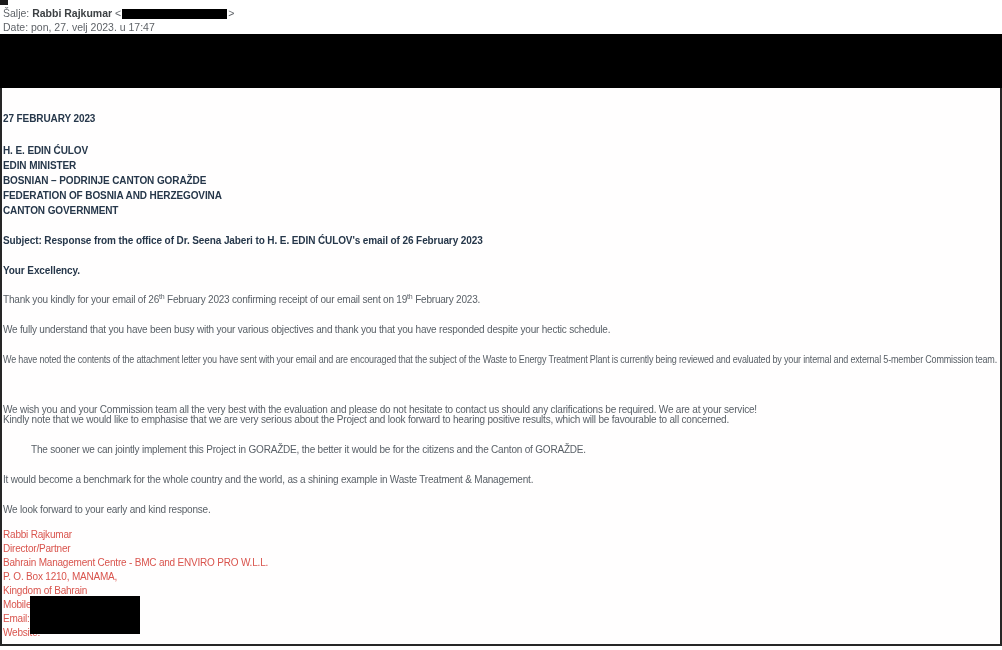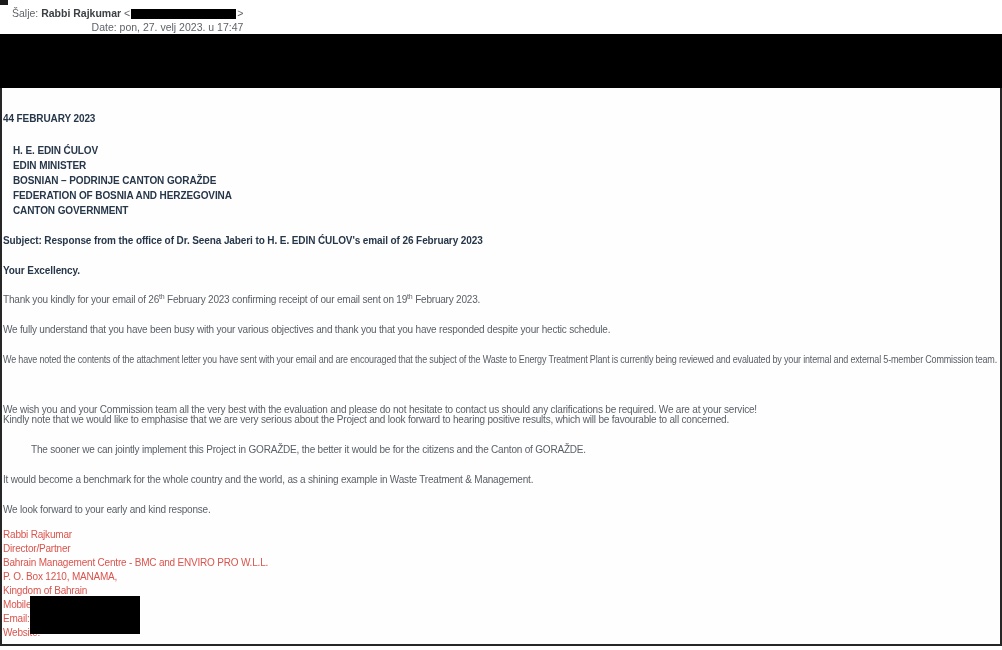--- a/index.html
+++ b/index.html
@@ -1,36 +1,36 @@
 <!DOCTYPE html>
 <html><head>
 <meta charset="utf-8">
 <style>
   html,body{margin:0;padding:0;}
   body{
     width:1002px;height:650px;position:relative;background:#ffffff;
     font-family:"Liberation Sans",sans-serif;overflow:hidden;
   }
   
-  .mail-header{position:absolute;top:6px;left:12px;font-size:10.5px;color:#5f6368;line-height:14px;text-align:right;}
+  .mail-header{position:absolute;top:6px;left:3px;font-size:10.5px;color:#5f6368;line-height:14px;}
   .from-name{font-weight:bold;color:#3c4043;}
   .redact-inline{display:inline-block;background:#000;width:105px;height:10px;vertical-align:middle;margin:0 1px;}
   .corner-artifact{position:absolute;top:0;left:0;width:8px;height:5px;background:#1a1a1a;}
   
   .redaction-band{position:absolute;top:34px;left:0;width:1002px;height:54px;background:#000;}
   
   .letter-page{
     position:absolute;top:88px;left:0;width:1002px;height:558px;box-sizing:border-box;
     border-left:2px solid #262626;border-right:2px solid #262626;border-bottom:2px solid #262626;
     background:#fffefe;
   }
   .abs{position:absolute;left:3px;white-space:nowrap;}
   .lh-text{font-size:10px;font-weight:bold;color:#26374a;letter-spacing:-0.1px;}
   .letter-date{top:113px;}
-  .recipient-block{top:143px;line-height:15px;padding-left:10px;}
+  .recipient-block{top:143px;line-height:15px;}
   .subject-line{top:235px;}
   .salutation{top:265px;}
   .para{font-size:10px;color:#585f66;letter-spacing:-0.2px;}
   .p1{top:294px;}.p2{top:324px;}.p3{top:354px;}.p4{top:384px;margin-top:20px;}
   .p5{top:414px;}.p6{top:444px;padding-left:28px;}.p7{top:474px;}.p8{top:504px;}
   sup{font-size:7px;line-height:0;vertical-align:4px;}
   .signature-block{top:528px;font-size:10px;line-height:14px;color:#d9544d;letter-spacing:-0.2px;}
   .contact-redaction{position:absolute;top:596px;left:30px;width:110px;height:38px;background:#000;}
 </style>
 </head>
@@ -40,21 +40,21 @@
 
 <div class="mail-header">
   <div><span>Šalje:</span> <span class="from-name">Rabbi Rajkumar</span> <span>&lt;</span><span class="redact-inline"></span><span>&gt;</span></div>
   <div>Date: pon, 27. velj 2023. u 17:47</div>
 </div>
 
 <div class="redaction-band"></div>
 
 <div class="letter-page"></div>
 
-<div class="abs lh-text letter-date">44 FEBRUARY 2023</div>
+<div class="abs lh-text letter-date">27 FEBRUARY 2023</div>
 
 <div class="abs lh-text recipient-block">
   <div>H. E. EDIN ĆULOV</div>
   <div>EDIN MINISTER</div>
   <div>BOSNIAN – PODRINJE CANTON GORAŽDE</div>
   <div>FEDERATION OF BOSNIA AND HERZEGOVINA</div>
   <div>CANTON GOVERNMENT</div>
 </div>
 
 <div class="abs lh-text subject-line fitline">Subject: Response from the office of Dr. Seena Jaberi to H. E. EDIN ĆULOV's email of 26 February 2023</div>

